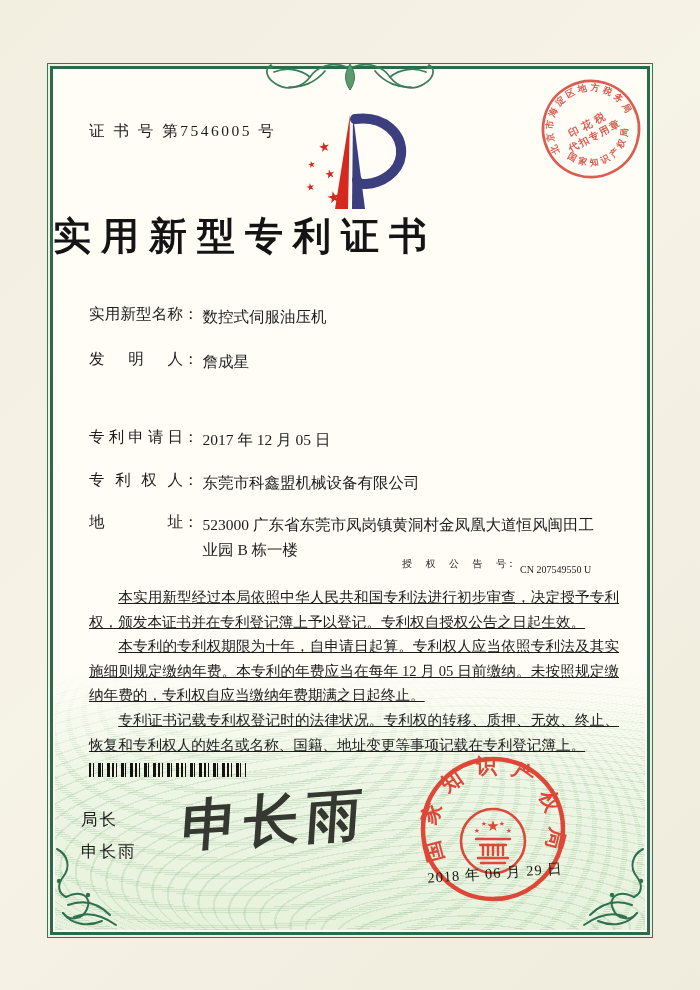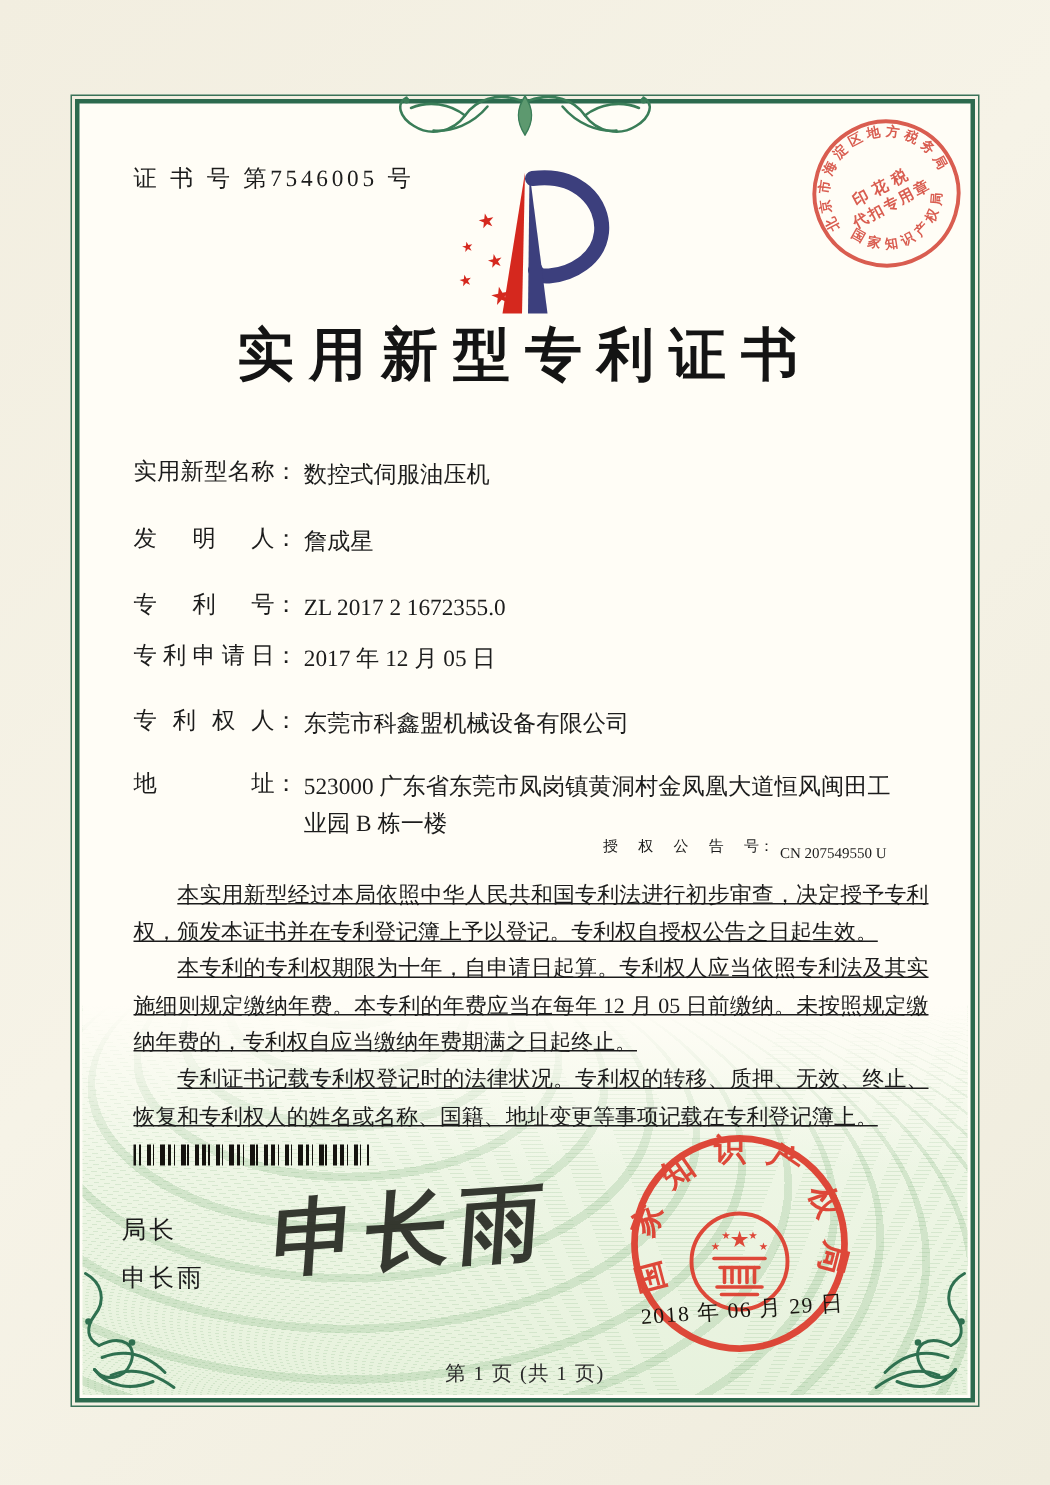--- a/index.html
+++ b/index.html
@@ -15,23 +15,23 @@
     background:#fffdf6;
   }
   .guilloche {
     position:absolute; left:2px; right:2px; bottom:2px; height:260px;
     background:
       linear-gradient(180deg, rgba(255,253,246,1) 0%, rgba(255,253,246,0) 42%),
       repeating-radial-gradient(140% 90px at 30% -40px, rgba(105,165,105,.20) 0 1px, rgba(0,0,0,0) 1px 6px),
       repeating-radial-gradient(160% 120px at 70% 115%, rgba(105,165,105,.17) 0 1px, rgba(0,0,0,0) 1px 7px),
       linear-gradient(180deg,#f2f8ea,#e7f2dd);
   }
-  .cert-no { position:absolute; left:36px; top:40px; font-size:15.5px; letter-spacing:2.5px; }
+  .cert-no { position:absolute; left:36px; top:52px; font-size:15.5px; letter-spacing:2.5px; }
   .logo { position:absolute; left:236px; top:40px; width:128px; height:112px; }
-  .doc-title { position:absolute; left:0; top:142px; width:100%; text-align:center;
+  .doc-title { position:absolute; left:0; top:142px; width:100%; text-align:left;
     font-size:38px; font-weight:700; letter-spacing:10px; color:#141414; }
   .row { position:absolute; left:36px; font-size:15.5px; white-space:nowrap; }
   .row.wraprow { white-space:normal; }
   .flabel { display:inline-block; width:94px; text-align:justify; text-align-last:justify; vertical-align:top; }
   .colon { vertical-align:top; }
   .fvalue { display:inline-block; margin-left:4px; vertical-align:top; max-width:404px; white-space:normal; line-height:25px; }
   .r1{top:235px}.r2{top:280px}.r3{top:324px}.r4{top:358px}.r5{top:401px}.r6{top:443px}.r7{top:488px}
   .grant-pair { position:absolute; left:349px; top:488px; font-size:10px; white-space:nowrap; }
   .grant-pair .flabel { width:104px; }
   .body-text { position:absolute; left:36px; top:516px; width:530px;
@@ -139,23 +139,20 @@
   </svg>
 
   <div class="doc-title">实用新型专利证书</div>
 
   <div class="row r1">
     <span class="flabel">实用新型名称</span><span class="colon">：</span><span class="fvalue">数控式伺服油压机</span>
   </div>
   <div class="row r2">
     <span class="flabel">发明人</span><span class="colon">：</span><span class="fvalue">詹成星</span>
   </div>
-  <div class="row r3">
-    <span class="flabel">专利号</span><span class="colon">：</span><span class="fvalue">ZL 2017 2 1672355.0</span>
-  </div>
   <div class="row r4">
     <span class="flabel">专利申请日</span><span class="colon">：</span><span class="fvalue">2017 年 12 月 05 日</span>
   </div>
   <div class="row r5">
     <span class="flabel">专利权人</span><span class="colon">：</span><span class="fvalue">东莞市科鑫盟机械设备有限公司</span>
   </div>
   <div class="row r6 wraprow">
     <span class="flabel">地址</span><span class="colon">：</span><span class="fvalue">523000 广东省东莞市凤岗镇黄洞村金凤凰大道恒风闽田工业园 B 栋一楼</span>
   </div>
   <div class="grant-pair">
@@ -197,15 +194,14 @@
           <path d="M-13,4 L13,4"></path>
           <path d="M-10,4 L-10,14 M10,4 L10,14 M0,4 L0,14 M-5,4 L-5,14 M5,4 L5,14"></path>
           <path d="M-15,17 L15,17"></path>
           <path d="M-12,22 L12,22"></path>
         </g>
       </g>
     </svg>
   </div>
   <div class="seal-date">2018 年 06 月 29 日</div>
 
-  <div class="page-footer">第 1 页 (共 1 页)</div>
 
 </div>
 
 </body></html>

